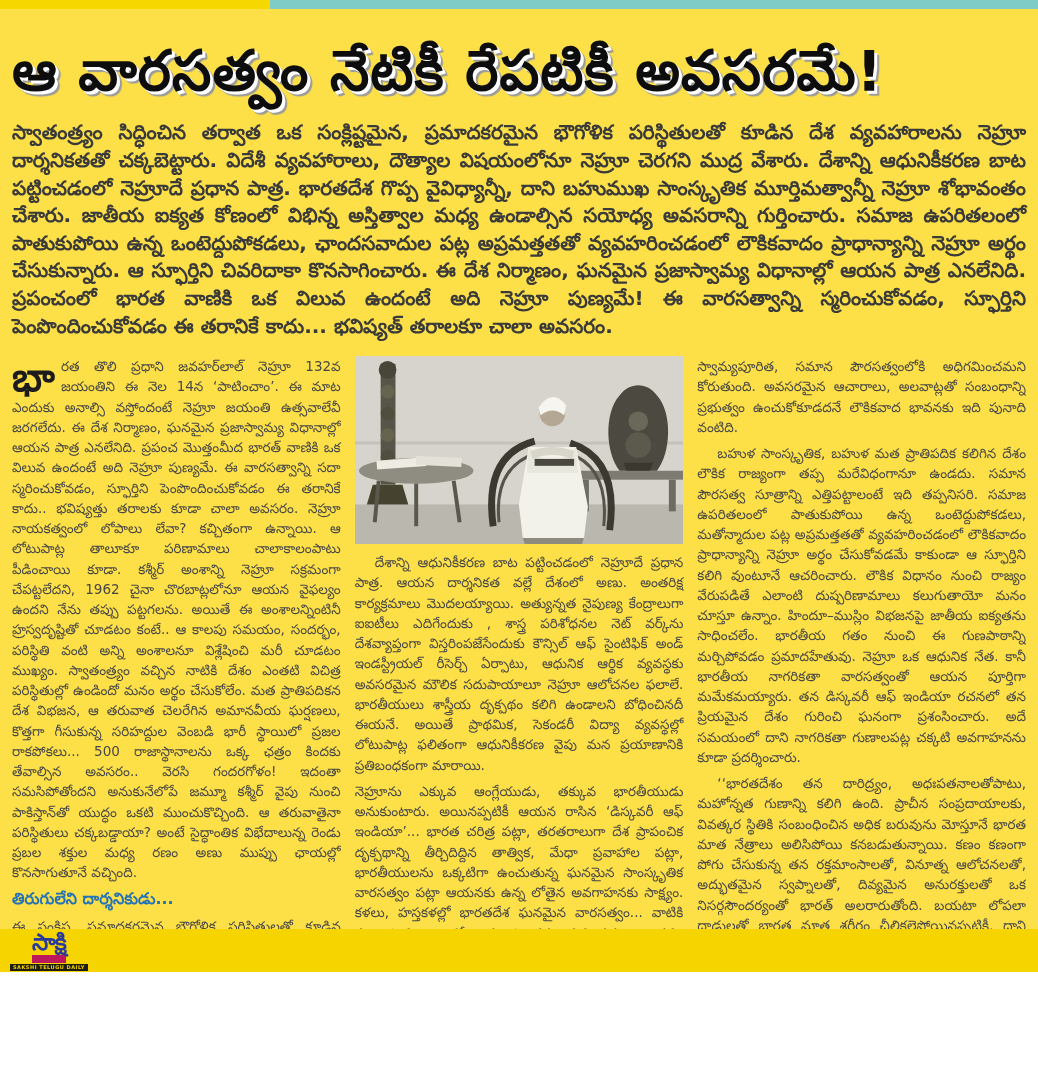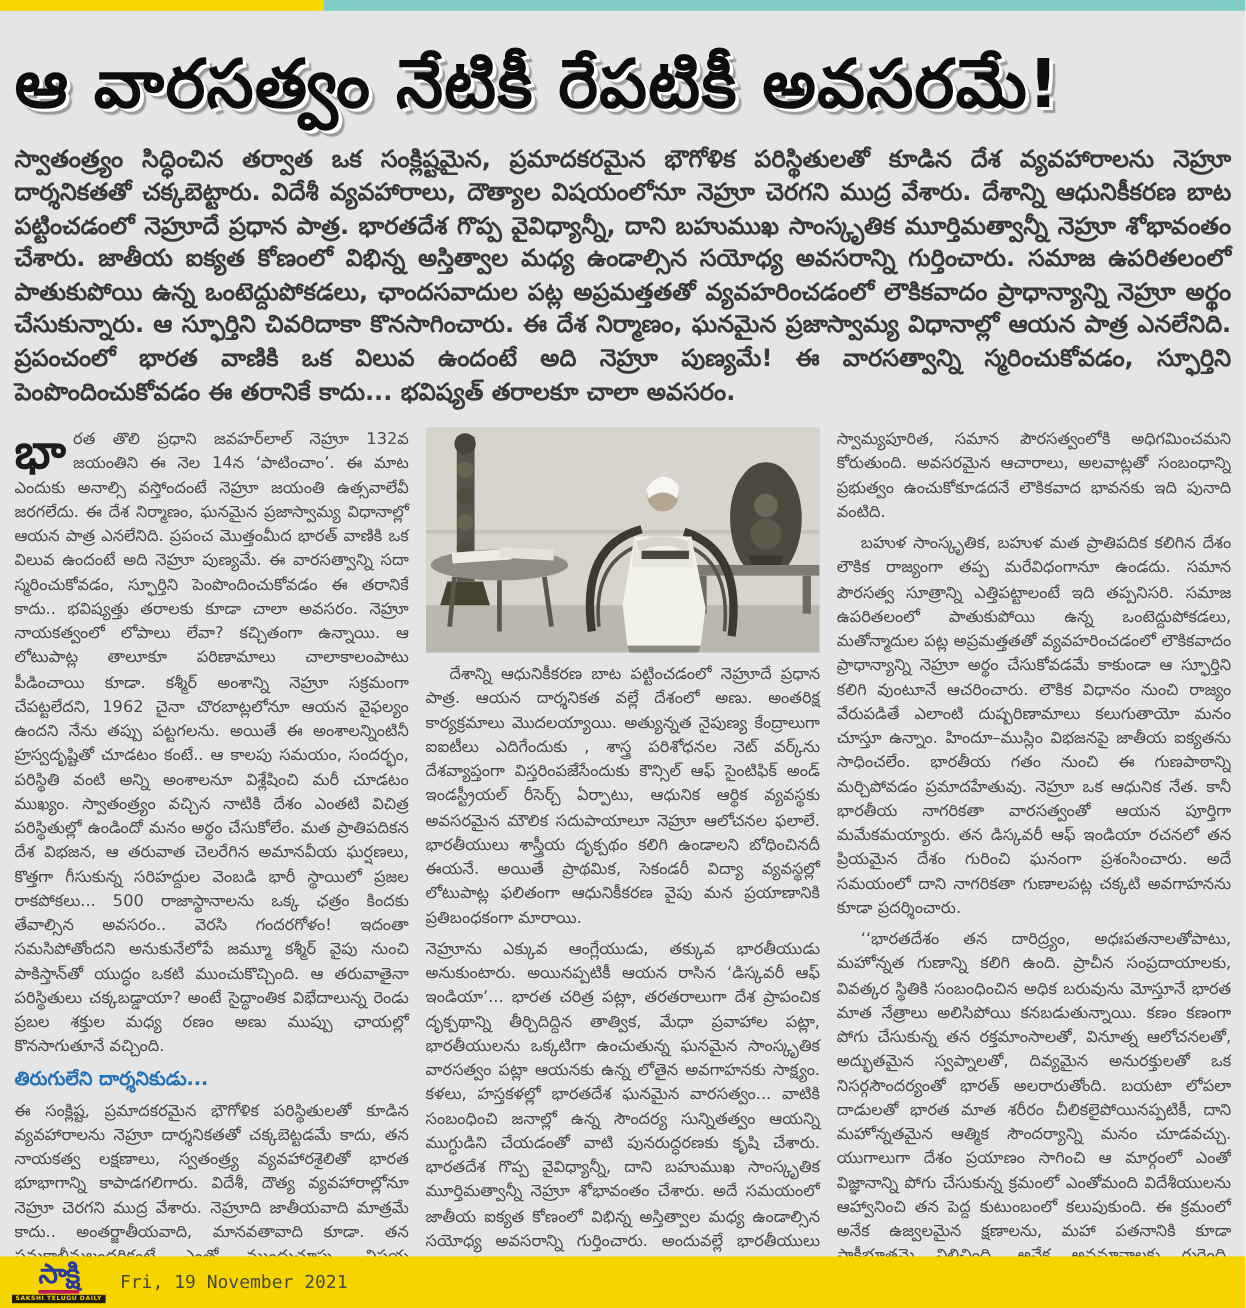--- a/index.html
+++ b/index.html
@@ -1,20 +1,20 @@
 <!DOCTYPE html>
 <html><head>
 <meta charset="utf-8">
 <style>
   html,body{margin:0;padding:0;background:#ffffff;}
   .page{
     position:relative;
-    width:1038px;height:1090px;
+    width:1038px;height:972px;
     margin:0 auto;
-    background:#e5e5e5;
+    background:#fde047;
     font-family:"Liberation Serif", serif;
     overflow:hidden;
   }
   
   .topbar{display:flex;height:9px;width:100%;}
   .topbar .seg-yellow{width:270px;background:#f6d800;}
   .topbar .seg-teal{flex:1;background:#7fcbc6;}
 
   
   .headline{
@@ -97,21 +97,21 @@
     padding:2px 10px;
     gap:12px;
   }
   .logo{display:flex;flex-direction:column;align-items:center;line-height:1;}
   .logo-telugu{
     font-family:"DejaVu Sans", sans-serif;
     font-weight:900;
     font-size:23px;
     color:#2a3a9c;
     letter-spacing:-1px;
-    border-bottom:3px solid #be185d;
+    border-bottom:8px solid #be185d;
     padding-bottom:1px;
   }
   .logo-tagline{
     margin-top:1px;
     background:#1d1d10;
     color:#f6d400;
     font-family:"DejaVu Sans", sans-serif;
     font-size:5px;
     font-weight:700;
     letter-spacing:0.5px;
@@ -208,17 +208,16 @@
     </div>
 
   </div>
 
   <footer class="footer">
     <div class="logo">
       <div class="logo-telugu">సాక్షి</div>
       <div class="logo-tagline">SAKSHI TELUGU DAILY</div>
     </div>
     <div class="footer-meta">
-      <div class="footer-date">Fri, 19 November 2021</div>
     </div>
   </footer>
 
 </div>
 
 </body></html>

